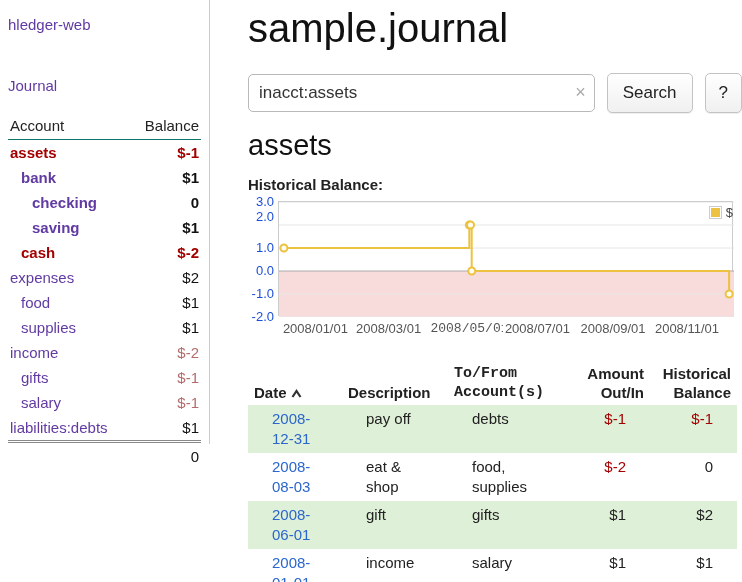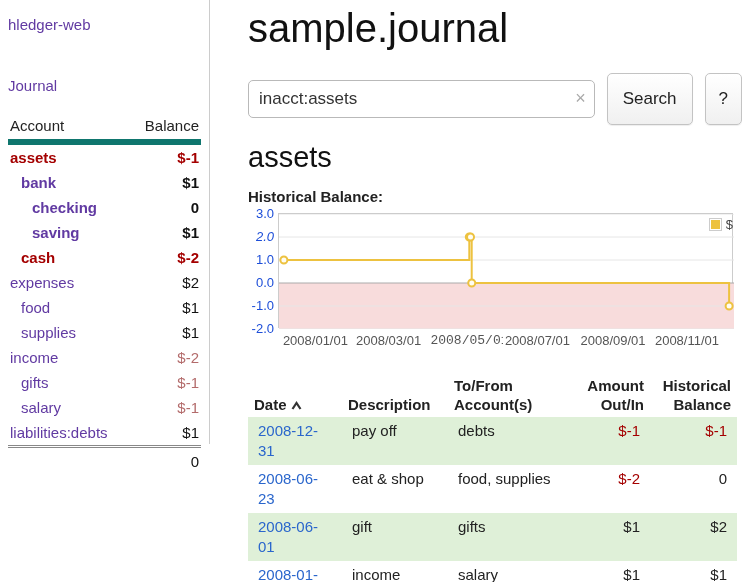--- a/index.html
+++ b/index.html
@@ -11,38 +11,38 @@
   }
   a { text-decoration:none; color:#613aa2; cursor:pointer; }
 
   
   .sidebar { position:absolute; left:0; top:0; width:210px; height:444px;
     border-right:1px solid #ccc; padding:16px 8px 0 8px; }
   .brand { display:block; font-size:15px; }
   .sidenav { margin-top:44px; }
   table.accounts { border-collapse:collapse; width:100%; margin-top:21px; font-size:15px; }
   table.accounts th { font-weight:normal; text-align:left; padding:2px 2px 5px 2px;
-    border-bottom:6px solid #0f766e; color:#222; }
+    border-bottom:1px solid #0f766e; color:#222; }
   table.accounts th.bal { text-align:right; }
   table.accounts td { padding:2px; line-height:21px; }
   td.bal { text-align:right; color:#111; }
   .b { font-weight:bold; }
   .neg { color:#a40000 !important; }
   .neg-soft { color:#b36b6b !important; }
   table.accounts tfoot td { border-top:3px double #888; padding-top:3px; }
 
   
   .main { position:absolute; left:248px; top:0; width:494px; }
   h1 { font-size:40px; font-weight:normal; margin:6px 0 0 0; color:#111; }
   .searchbar { display:flex; align-items:center; margin-top:22px; }
   .search-box { position:relative; width:358px; }
   .search-box input { width:100%; height:38px; border:1px solid #b9b9b9; border-radius:5px;
     font-size:17px; padding:0 30px 0 10px; color:#333; outline:none; font-family:inherit; }
   .clear-x { position:absolute; right:9px; top:8px; color:#aaa; font-size:18px; cursor:pointer; }
-  .btn { height:52px; margin-left:12px; padding:0 15px; font-size:17px; color:#222;
+  .btn { height:40px; margin-left:12px; padding:0 15px; font-size:17px; color:#222;
     background:linear-gradient(#ffffff,#f0f0f0); border:1px solid #c3c3c3;
     border-radius:5px; box-shadow:0 1px 1px rgba(0,0,0,0.07); font-family:inherit; cursor:pointer; }
   .btn-help { padding:0 13px; }
   h2 { font-size:29px; font-weight:normal; margin:16px 0 0 0; color:#111; }
   .section-label { font-weight:bold; margin:14px 0 6px 0; font-size:15px; }
 
   
   .chart { position:relative; height:140px; width:492px; }
   .plot { position:absolute; left:30px; top:2px; width:455px; height:115px;
     border:1px solid #ccc; background:#fff; }
@@ -52,24 +52,24 @@
     font-size:13px; color:#555; }
   .legend { position:absolute; right:7px; top:6px; display:flex; align-items:center; }
   .legend-box { display:inline-block; border:1px solid #ccc; padding:1px; line-height:0; background:#fff; }
   .legend-swatch { display:inline-block; width:9px; height:9px; }
   .legend-label { margin-left:4px; font-size:13px; color:#444; }
 
   
   table.register { border-collapse:collapse; margin-top:22px; width:489px; font-size:15px; }
   table.register th { text-align:left; vertical-align:bottom; padding:3px 6px;
     white-space:pre-line; line-height:19px; }
-  table.register td { padding:4px 10px; vertical-align:top; white-space:pre-line; line-height:20px; }
+  table.register td { padding:4px 24px; vertical-align:top; white-space:pre-line; line-height:20px; }
   table.register .num { text-align:right; }
   table.register tbody tr:nth-child(odd) { background:#dff0d8; }
-  .c-date { width:94px; } .c-desc { width:106px; } .c-acct { width:128px; }
+  .c-date { width:94px; } .c-desc { width:106px; } .c-acct { width:128px;font-family:Liberation Mono, monospace; }
   .c-amt { width:74px; } .c-bal { width:87px; }
   .date-link { color:#2a66cc; }
   .caret { margin-left:3px; vertical-align:-1px; }
 </style>
 </head>
 <body>
 
 <div class="app">
 
   <aside class="sidebar">
@@ -170,21 +170,21 @@
             <line x1="0" x2="455" y1="115" y2="115" stroke="#e6e6e6"></line>
             <path d="M4.9,46.0H190.3V23.0H191.5V23.0H192.7V69.0H450.1V92.0" fill="none" stroke="#edc240" stroke-width="2"></path>
             <circle cx="4.879356568364611" cy="46" r="3.5" fill="#fffdf2" stroke="#edc240" stroke-width="2"></circle>
             <circle cx="190.29490616621985" cy="23" r="3.5" fill="#fffdf2" stroke="#edc240" stroke-width="2"></circle>
             <circle cx="191.514745308311" cy="23" r="3.5" fill="#fffdf2" stroke="#edc240" stroke-width="2"></circle>
             <circle cx="192.73458445040214" cy="69" r="3.5" fill="#fffdf2" stroke="#edc240" stroke-width="2"></circle>
             <circle cx="450.12064343163536" cy="92" r="3.5" fill="#fffdf2" stroke="#edc240" stroke-width="2"></circle>
           </svg></div>
       <div id="ylabels">
           <div class="ytick" style="top: -5px;">3.0</div>
-          <div class="ytick" style="top: 18px; font-style: italic;">2.0</div>
+          <div class="ytick" style="top: 10px;">2.0</div>
           <div class="ytick" style="top: 41px;">1.0</div>
           <div class="ytick" style="top: 64px;">0.0</div>
           <div class="ytick" style="top: 87px;">-1.0</div>
           <div class="ytick" style="top: 110px;">-2.0</div>
         </div>
       <div id="xlabels">
           <div class="xtick" style="left: 34.8794px;">2008/01/01</div>
           <div class="xtick" style="left: 108.07px;">2008/03/01</div>
           <div class="xtick" style="left: 182.48px; font-family: Liberation Mono, monospace;">2008/05/01</div>
           <div class="xtick" style="left: 256.89px;">2008/07/01</div>
@@ -214,21 +214,21 @@
       </thead>
       <tbody id="register-body">
           <tr>
             <td><a class="date-link">2008-12-31</a></td>
             <td>pay off</td>
             <td>debts</td>
             <td class="num neg">$-1</td>
             <td class="num neg">$-1</td>
           </tr>
           <tr>
-            <td><a class="date-link">2008-06-23</a></td>
+            <td><a class="date-link">2008-08-03</a></td>
             <td>eat &amp; shop</td>
             <td>food, supplies</td>
             <td class="num neg">$-2</td>
             <td class="num">0</td>
           </tr>
           <tr>
             <td><a class="date-link">2008-06-01</a></td>
             <td>gift</td>
             <td>gifts</td>
             <td class="num">$1</td>

